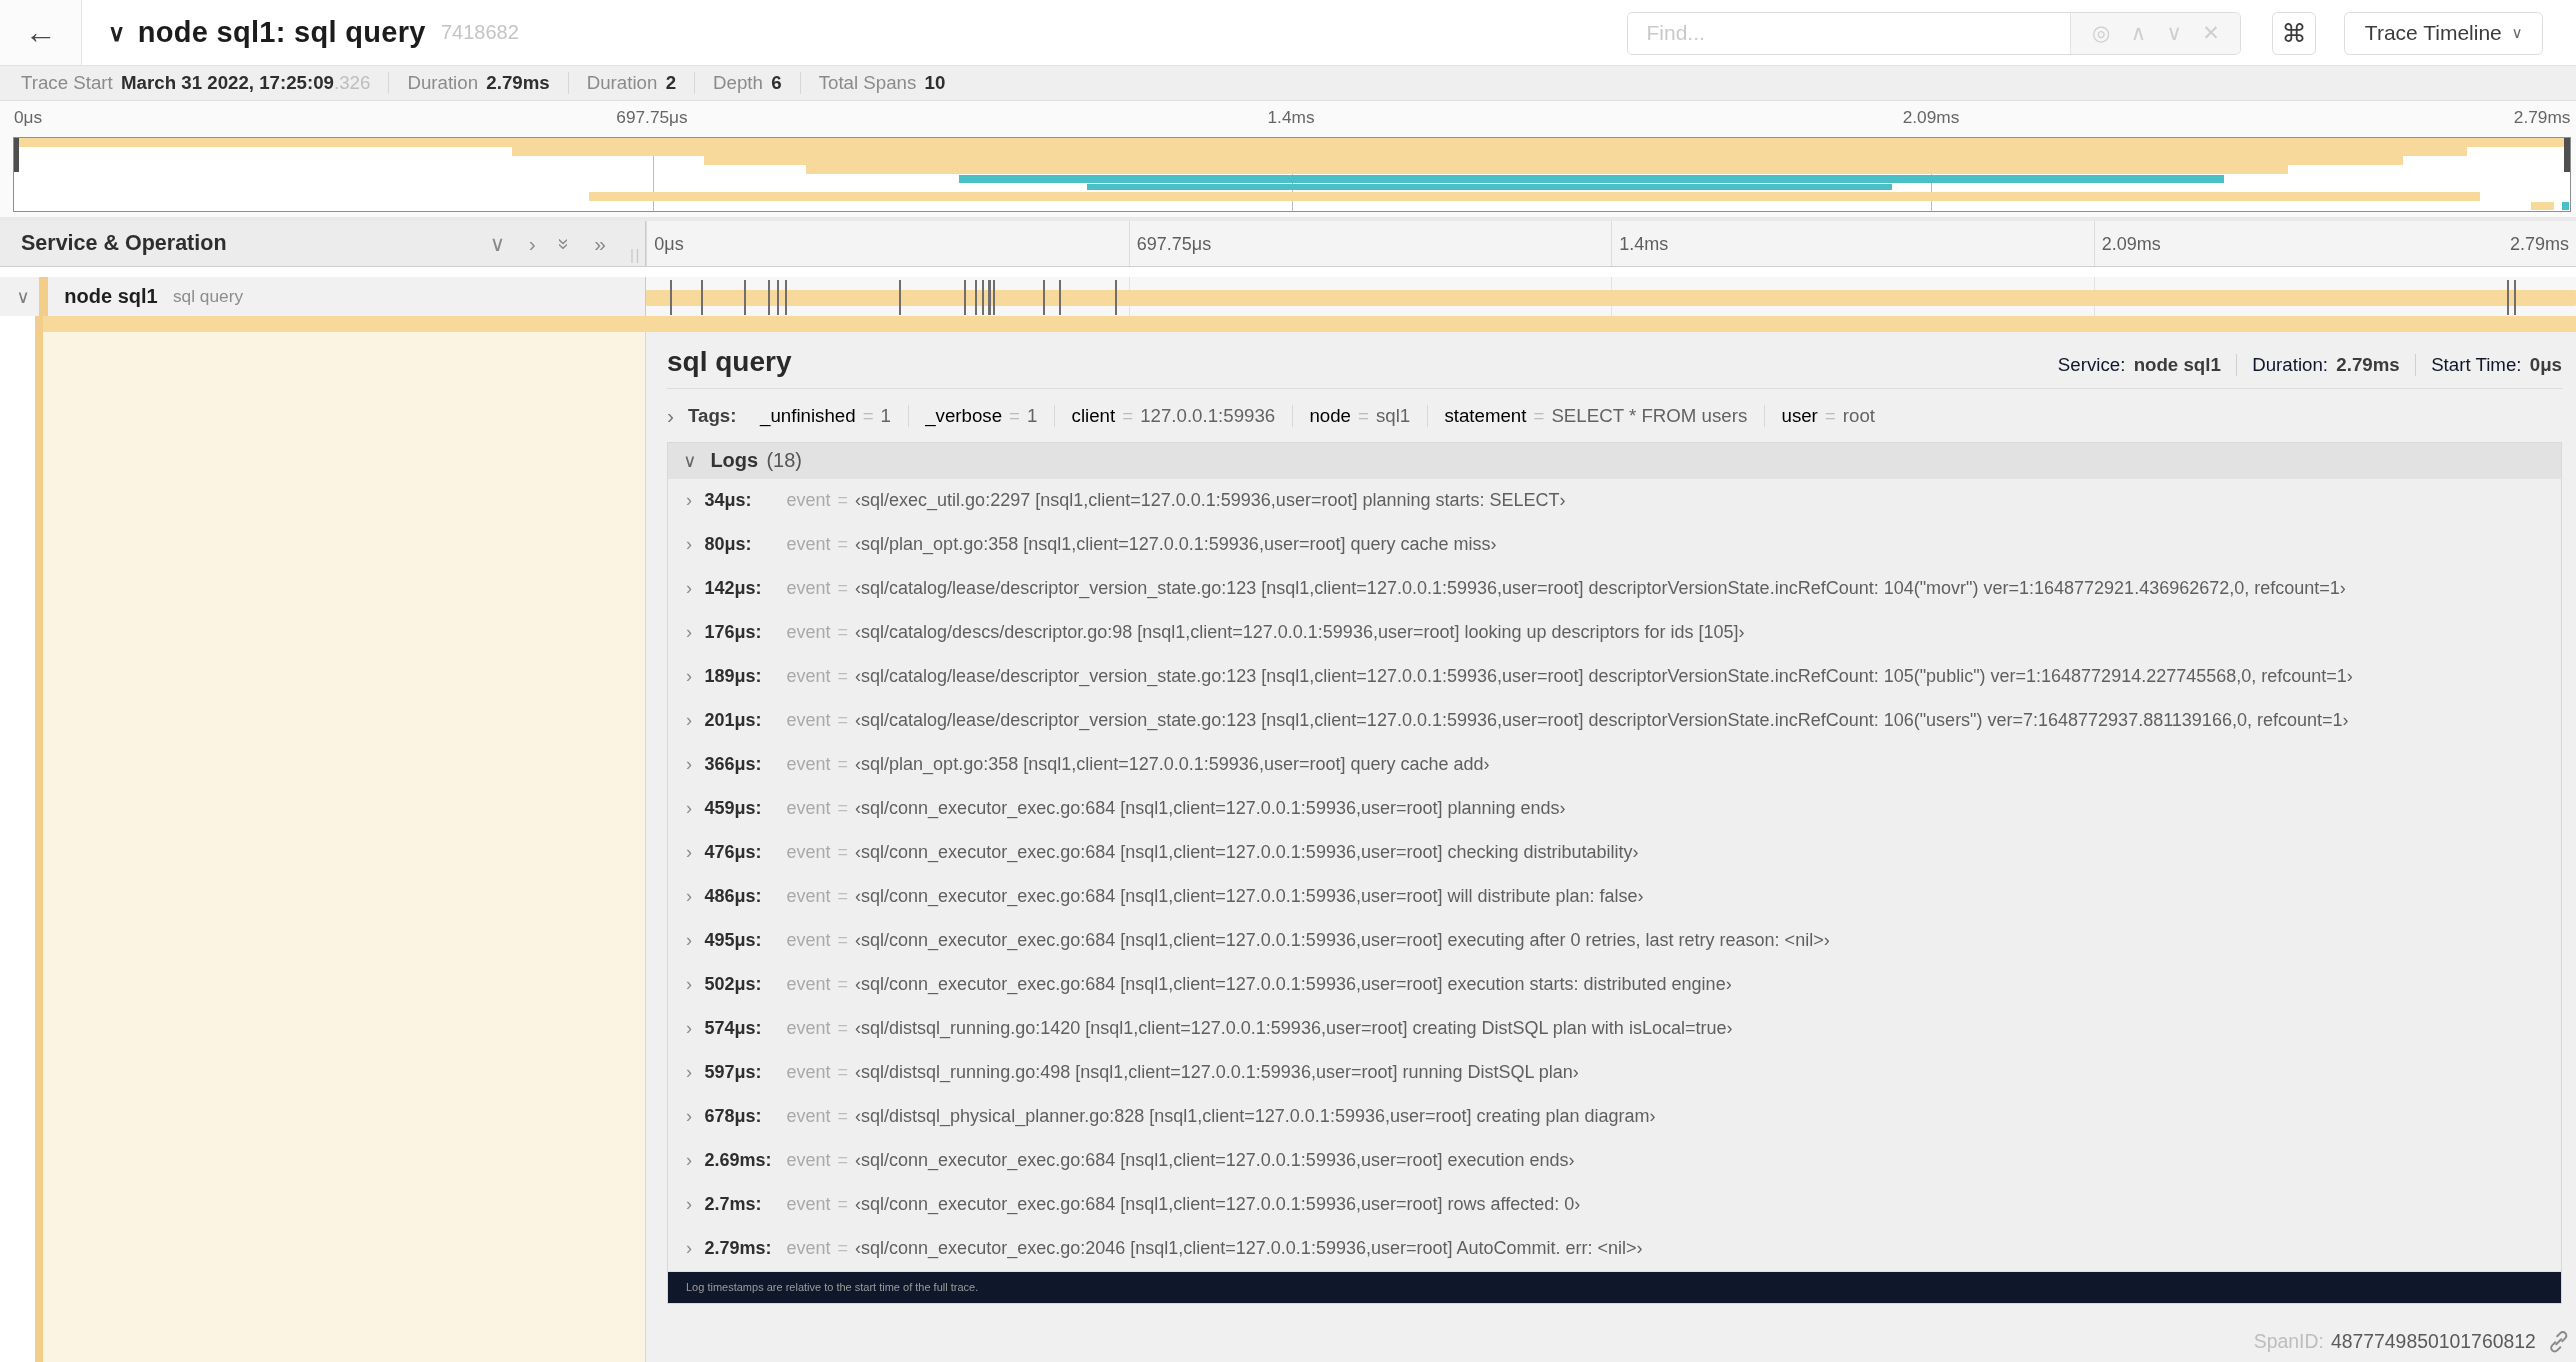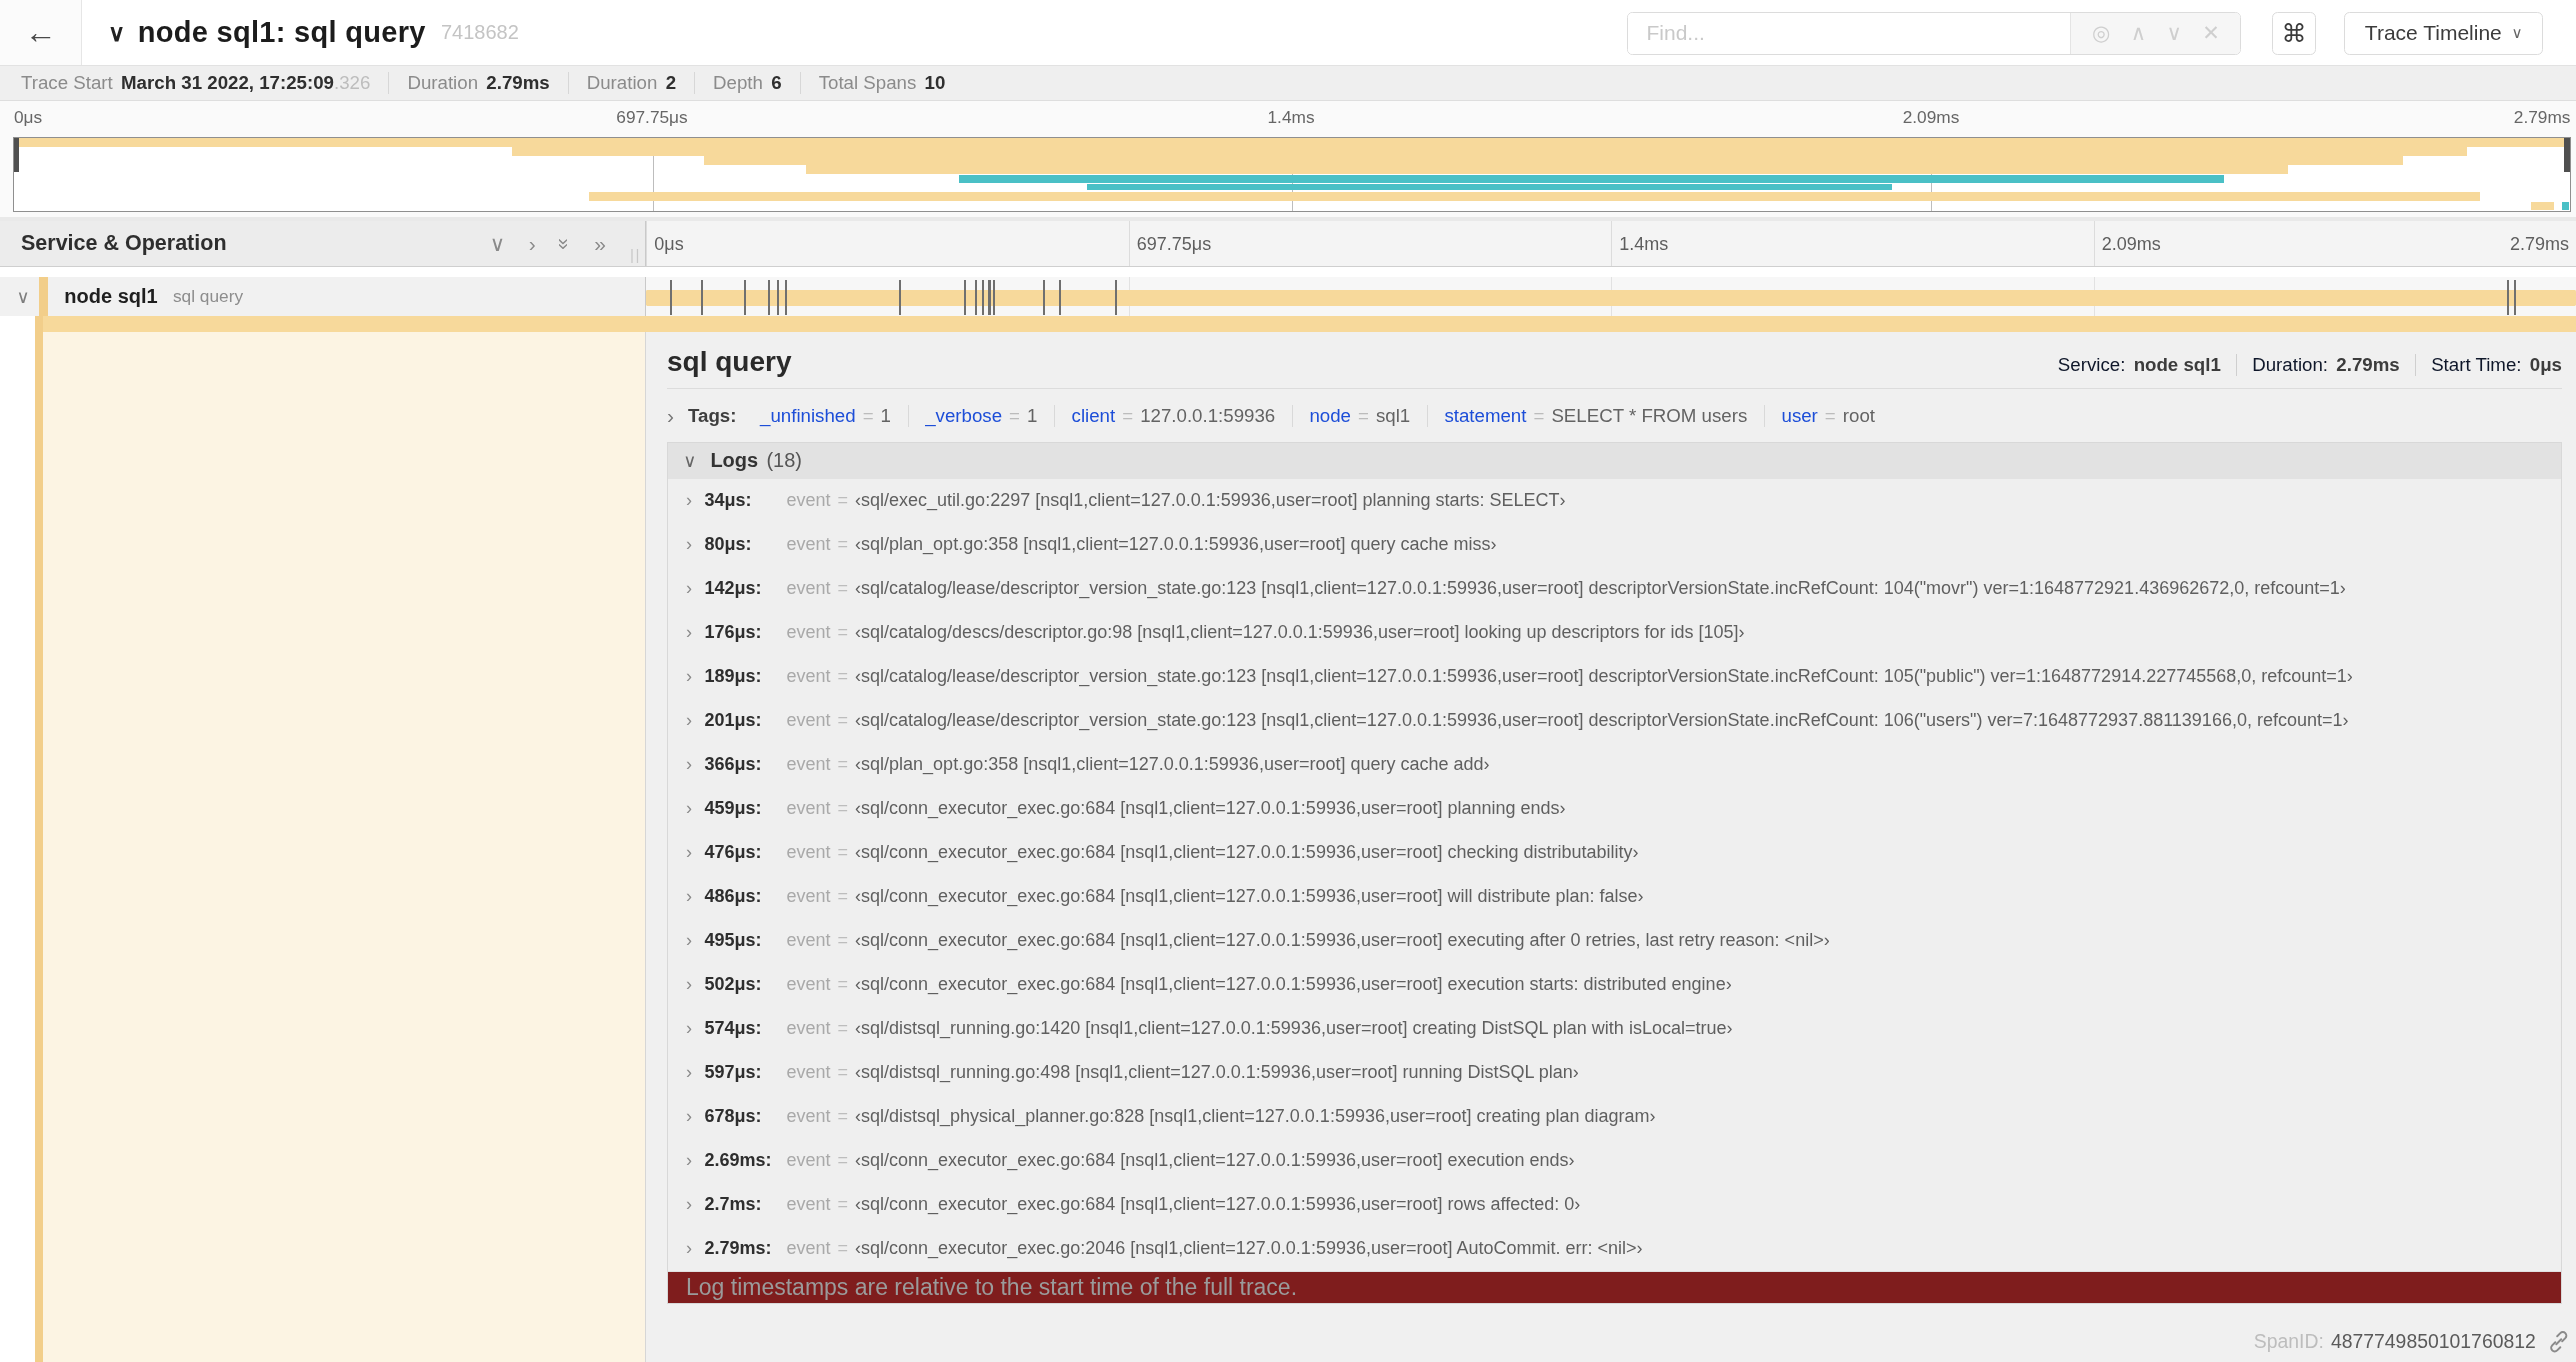--- a/index.html
+++ b/index.html
@@ -76,34 +76,34 @@
   .dt-stat:last-child{ border-right:none; padding-right:0; }
   .stat-label{ color:#0f172a; margin-right:8.3px; }
   .stat-value{ color:#3c3c3c; font-weight:bold; }
   
   .tags-row{ display:flex; align-items:center; height:43px; margin-top:5.5px; font-size:18.7px; }
   .tags-chevron{ color:#777; font-size:21px; margin-right:14px; }
   .tags-label{ font-weight:bold; color:#3f3f3f; margin-right:7px; }
   .tags-list{ display:flex; list-style:none; }
   .tags-list li{ display:flex; align-items:baseline; padding:0 16.6px; border-right:1.4px solid #d9d9d9; }
   .tags-list li:last-child{ border-right:none; }
-  .tk{ color:#1d4ed8; } .teq{ color:#bcbcbc; margin:0 7px; } .tv{ color:#636363; }
+  .tk{ color:#000000; } .teq{ color:#bcbcbc; margin:0 7px; } .tv{ color:#636363; }
   
   .logs-block{ margin-top:4.2px; border:1.4px solid #d8d8d8; background:#efefef; }
   .logs-head{ height:36px; background:#e2e2e2; display:flex; align-items:center; font-size:20px; cursor:pointer; }
   .logs-chevron{ color:#666; font-size:18px; margin:0 14px 0 15.2px; }
   .logs-title{ font-weight:bold; color:#333; margin-right:8.3px; }
   .logs-count{ color:#555; }
   .log-row{ height:44px; display:flex; align-items:center; font-size:18px; white-space:nowrap; overflow:hidden; cursor:pointer; }
   .lc{ color:#8a8a8a; font-size:18px; margin:0 12.5px 0 18px; }
   .lt{ font-weight:bold; color:#2e2e2e; min-width:82px; }
   .lk{ color:#a9a9a9; margin-right:7px; }
   .leq{ color:#bdbdbd; margin-right:7px; }
   .lv{ color:#5f5f5f; }
-  .logs-foot{ height:32px; display:flex; align-items:center; font-size:23px; color:#9b9b9b; padding-left:18px; background:#7f1d1d; border-top:1.4px solid #e0e0e0; }
+  .logs-foot{ height:32px; display:flex; align-items:center; font-size:11px; color:#9b9b9b; padding-left:18px; background:#0f172a; border-top:1.4px solid #e0e0e0; }
   
   .spanid-row{ position:absolute; right:5.5px; bottom:8.3px; display:flex; align-items:center; font-size:19.4px; gap:7px; }
   .spanid-label{ color:#bdbdbd; }
   .spanid-value{ color:#5a5a5a; }
   .link-icon{ width:23.5px; height:23.5px; margin-left:4.2px; }
 </style>
 </head>
 <body>
 
 <div class="topbar">

